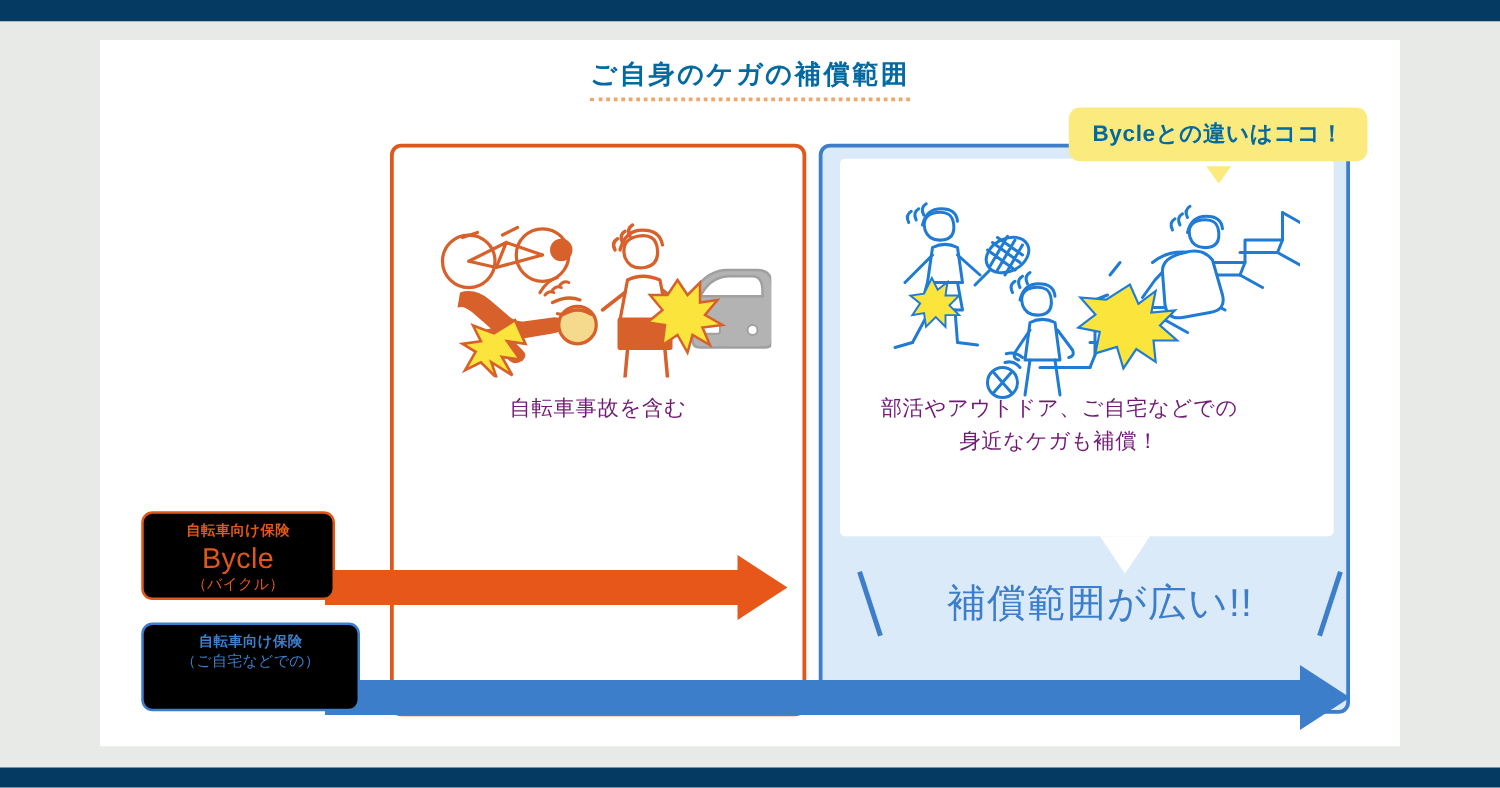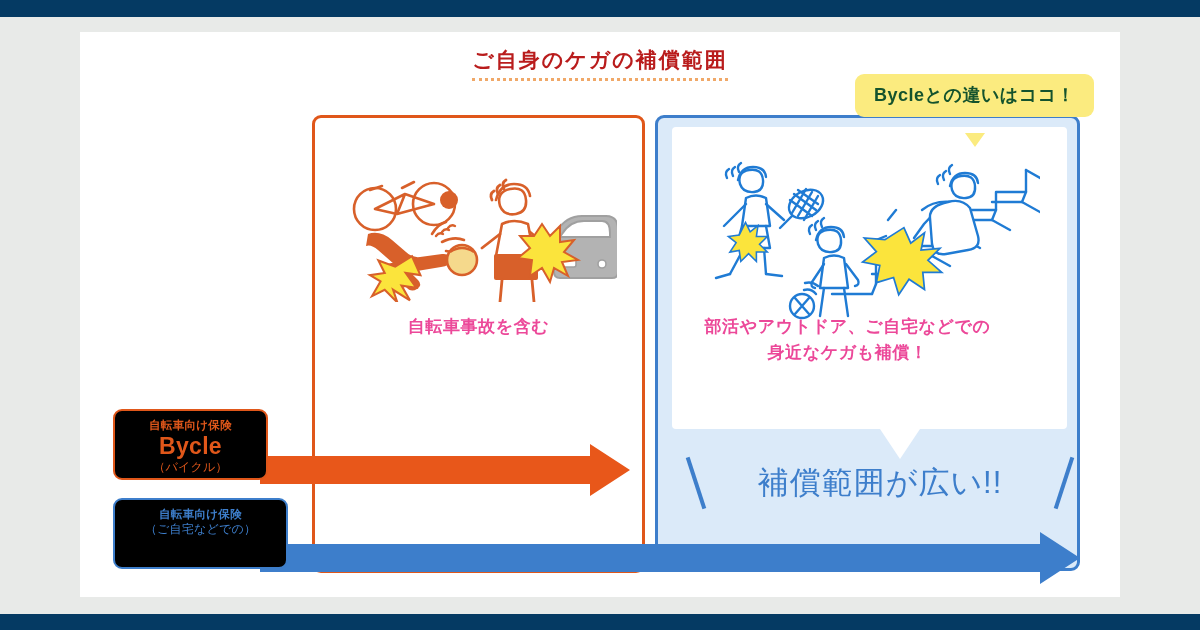--- a/index.html
+++ b/index.html
@@ -26,21 +26,21 @@
   }
 
   
   .title-wrap{
     position:absolute;left:0;top:14px;width:1040px;
     text-align:center;
   }
   .title{
     display:inline-block;
     font-size:21px;font-weight:bold;letter-spacing:2px;
-    color:#b91c1c;
+    color:#0369a1;
     padding-bottom:5px;
     border-bottom:3px dotted #f0a868;
     line-height:1.3;
   }
 
   
   .panel{
     position:absolute;
     border-radius:9px;
     box-sizing:border-box;
@@ -68,44 +68,44 @@
     left:800px;top:397px;
     width:0;height:0;
     border-left:20px solid transparent;
     border-right:20px solid transparent;
     border-top:30px solid #ffffff;
   }
 
   
   .callout{
     position:absolute;
-    left:775px;top:42px;
+    left:775px;top:54px;
     background:#fbeb7f;
     border-radius:9px;
     padding:9px 19px 10px 19px;
-    font-size:18px;font-weight:bold;color:#14532d;
+    font-size:18px;font-weight:bold;color:#0369a1;
     letter-spacing:0.5px;
     white-space:nowrap;
     z-index:8;
   }
   .callout-tail{
     position:absolute;
     left:885px;top:101px;
     width:0;height:0;
     border-left:10px solid transparent;
     border-right:10px solid transparent;
     border-top:14px solid #fbeb7f;
     z-index:8;
   }
 
   
   .caption{
     position:absolute;
     text-align:center;
-    font-size:17px;font-weight:bold;color:#ec4899;
+    font-size:17px;font-weight:normal;color:#701a75;
     line-height:1.55;
     letter-spacing:0.6px;
   }
   .caption-left{left:232px;top:282px;width:333px;}
   .caption-right{left:592px;top:282px;width:351px;}
 
   
   .illus{position:absolute;}
   .illus-left{left:262px;top:140px;width:275px;height:130px;}
   .illus-right{left:620px;top:128px;width:340px;height:160px;}
@@ -125,21 +125,21 @@
   }
   .label-best{
     left:33px;top:466px;width:175px;height:71px;
     border:2px solid #3d7ecb;
   }
   .label-sub{
     font-size:11.5px;font-weight:bold;letter-spacing:0.3px;
     margin-top:8px;line-height:1.1;
   }
   .label-main{
-    font-size:23px;font-weight:bold;letter-spacing:0.3px;
+    font-size:23px;font-weight:normal;letter-spacing:0.3px;
     line-height:1.15;margin-top:1px;
   }
   .label-kana{
     font-size:12px;letter-spacing:0.2px;margin-top:2px;line-height:1.1;
   }
   .c-orange{color:#e0571a;}
   .c-blue{color:#3d7ecb;}
 
   
   .arrow{position:absolute;z-index:4;}

